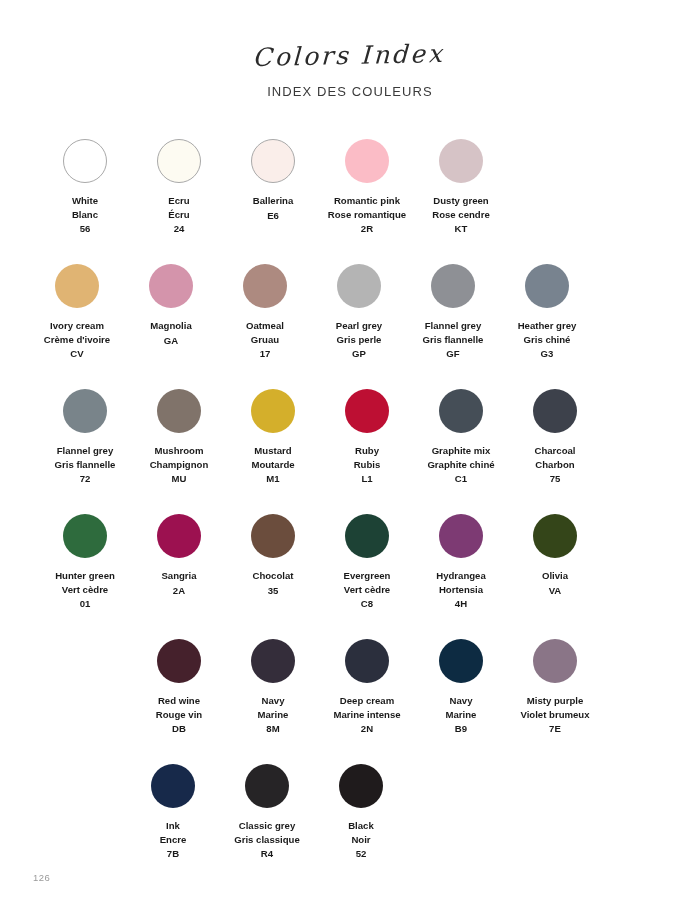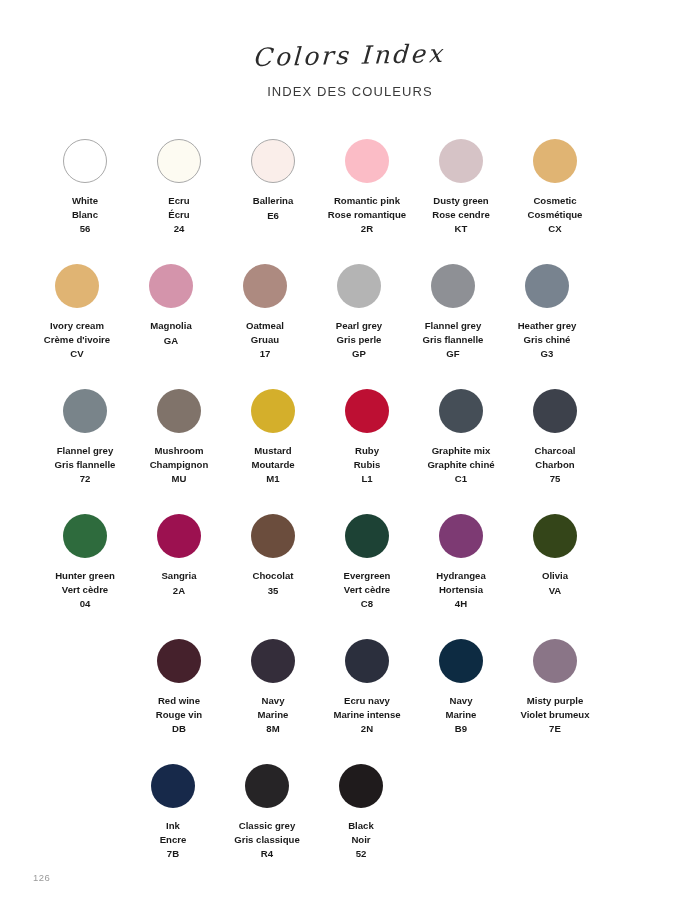--- a/index.html
+++ b/index.html
@@ -149,28 +149,20 @@
         </div>
       </div>
       <div class="swatch-cell">
         <div class="swatch-dot" style="background-color: rgb(214, 195, 198);"></div>
         <div class="swatch-labels">
           <div class="name-en">Dusty green</div>
           <div class="name-fr">Rose cendre</div>
           <div class="code">KT</div>
         </div>
       </div>
-      <div class="swatch-cell">
-        <div class="swatch-dot" style="background-color: rgb(224, 180, 115);"></div>
-        <div class="swatch-labels">
-          <div class="name-en">Cosmetic</div>
-          <div class="name-fr">Cosmétique</div>
-          <div class="code">CX</div>
-        </div>
-      </div>
     </div>
     <div class="swatch-row" style="padding-left: 24px;">
       <div class="swatch-cell">
         <div class="swatch-dot" style="background-color: rgb(224, 180, 115);"></div>
         <div class="swatch-labels">
           <div class="name-en">Ivory cream</div>
           <div class="name-fr">Crème d'ivoire</div>
           <div class="code">CV</div>
         </div>
       </div>
@@ -263,21 +255,21 @@
           <div class="code">75</div>
         </div>
       </div>
     </div>
     <div class="swatch-row" style="padding-left: 32px;">
       <div class="swatch-cell">
         <div class="swatch-dot" style="background-color: rgb(46, 107, 61);"></div>
         <div class="swatch-labels">
           <div class="name-en">Hunter green</div>
           <div class="name-fr">Vert cèdre</div>
-          <div class="code">04</div>
+          <div class="code">01</div>
         </div>
       </div>
       <div class="swatch-cell">
         <div class="swatch-dot" style="background-color: rgb(156, 17, 80);"></div>
         <div class="swatch-labels">
           <div class="name-en">Sangria</div>
           <div class="code">2A</div>
         </div>
       </div>
       <div class="swatch-cell">
@@ -324,21 +316,21 @@
         <div class="swatch-dot" style="background-color: rgb(52, 45, 58);"></div>
         <div class="swatch-labels">
           <div class="name-en">Navy</div>
           <div class="name-fr">Marine</div>
           <div class="code">8M</div>
         </div>
       </div>
       <div class="swatch-cell">
         <div class="swatch-dot" style="background-color: rgb(43, 47, 61);"></div>
         <div class="swatch-labels">
-          <div class="name-en">Ecru navy</div>
+          <div class="name-en">Deep cream</div>
           <div class="name-fr">Marine intense</div>
           <div class="code">2N</div>
         </div>
       </div>
       <div class="swatch-cell">
         <div class="swatch-dot" style="background-color: rgb(13, 43, 66);"></div>
         <div class="swatch-labels">
           <div class="name-en">Navy</div>
           <div class="name-fr">Marine</div>
           <div class="code">B9</div>

